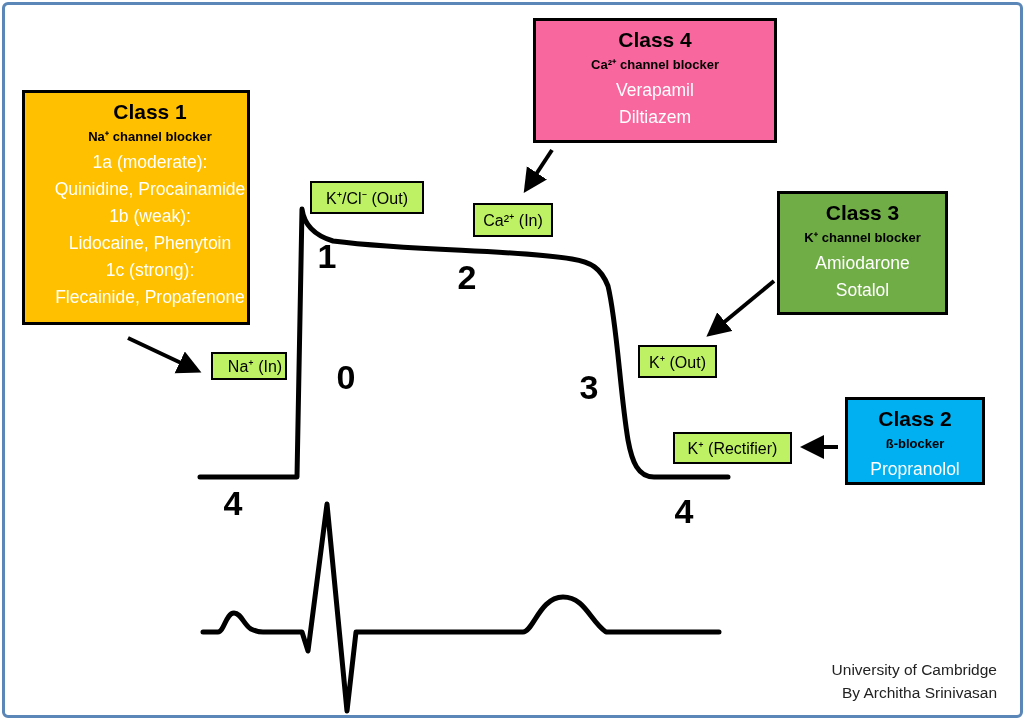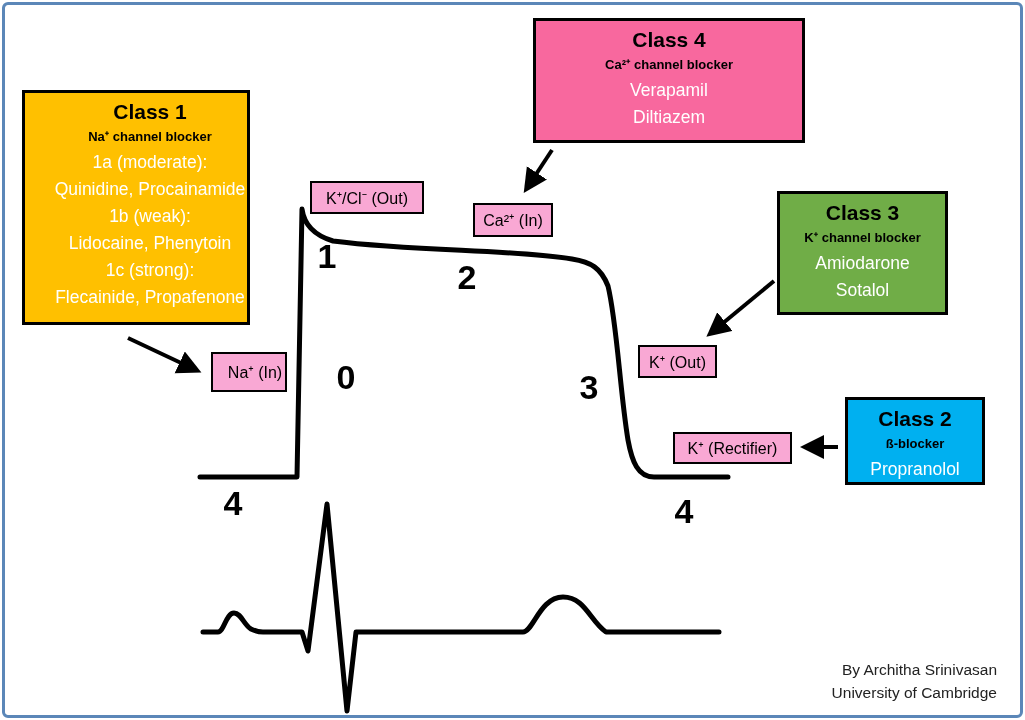--- a/index.html
+++ b/index.html
@@ -14,21 +14,21 @@
   svg.overlay{position:absolute;left:0;top:0;pointer-events:none;}
   .class-box{
     position:absolute;border:3px solid #000;box-sizing:border-box;
     display:flex;flex-direction:column;align-items:center;justify-content:flex-start;
     text-align:center;padding-top:5px;
   }
   .class-title{font-size:21px;font-weight:bold;color:#000;line-height:27px;}
   .class-subtitle{font-size:13px;font-weight:bold;color:#000;line-height:24px;}
   .class-line{font-size:17.5px;color:#ffffff;line-height:27px;white-space:nowrap;}
   .ion-label{
-    position:absolute;background:#f9a8d4;border:2px solid #000;box-sizing:border-box;
+    position:absolute;background:#bef264;border:2px solid #000;box-sizing:border-box;
     display:flex;align-items:center;justify-content:center;
     font-size:16px;color:#000;white-space:nowrap;
   }
   .phase-num{
     position:absolute;transform:translate(-50%,-50%);
     font-size:34px;font-weight:bold;color:#000;
   }
   #attribution{
     position:absolute;right:28px;bottom:16px;text-align:right;
     font-size:15.5px;color:#222;line-height:23px;
@@ -75,21 +75,21 @@
     <div class="class-title">Class 1</div>
     <div class="class-subtitle">Na⁺ channel blocker</div>
     <div class="class-line">1a (moderate):</div>
     <div class="class-line">Quinidine, Procainamide</div>
     <div class="class-line">1b (weak):</div>
     <div class="class-line">Lidocaine, Phenytoin</div>
     <div class="class-line">1c (strong):</div>
     <div class="class-line">Flecainide, Propafenone</div>
   </div>
 
-  <div class="class-box" style="left: 533px; top: 18px; width: 272px; height: 125px; background: rgb(248, 104, 158);">
+  <div class="class-box" style="left: 533px; top: 18px; width: 244px; height: 125px; background: rgb(248, 104, 158);">
     <div class="class-title">Class 4</div>
     <div class="class-subtitle">Ca²⁺ channel blocker</div>
     <div class="class-line">Verapamil</div>
     <div class="class-line">Diltiazem</div>
   </div>
 
   <div class="class-box" style="left: 777px; top: 191px; width: 171px; height: 124px; background: rgb(112, 173, 71);">
     <div class="class-title">Class 3</div>
     <div class="class-subtitle">K⁺ channel blocker</div>
     <div class="class-line">Amiodarone</div>
@@ -98,30 +98,30 @@
 
   <div class="class-box" style="left: 845px; top: 397px; width: 140px; height: 88px; background: rgb(0, 176, 240);">
     <div class="class-title">Class 2</div>
     <div class="class-subtitle">ß-blocker</div>
     <div class="class-line">Propranolol</div>
     <div class="class-line">Metoprolol</div>
   </div>
 
   <div class="ion-label" style="left:310px;top:181px;width:114px;height:33px;">K⁺/Cl⁻ (Out)</div>
   <div class="ion-label" style="left:473px;top:203px;width:80px;height:34px;">Ca²⁺ (In)</div>
-  <div class="ion-label" style="left:211px;top:352px;width:76px;height:40px;padding-left:12px;">Na⁺ (In)</div>
+  <div class="ion-label" style="left:211px;top:352px;width:76px;height:28px;padding-left:12px;">Na⁺ (In)</div>
   <div class="ion-label" style="left:638px;top:345px;width:79px;height:33px;">K⁺ (Out)</div>
   <div class="ion-label" style="left:673px;top:432px;width:119px;height:32px;">K⁺ (Rectifier)</div>
 
   <div class="phase-num" style="left:346px;top:377px;">0</div>
   <div class="phase-num" style="left:327px;top:256px;">1</div>
   <div class="phase-num" style="left:467px;top:277px;">2</div>
   <div class="phase-num" style="left:589px;top:387px;">3</div>
   <div class="phase-num" style="left:233px;top:503px;">4</div>
   <div class="phase-num" style="left:684px;top:511px;">4</div>
 
   <div id="attribution">
+    <div>University of Cambridge</div>
     <div>By Architha Srinivasan</div>
-    <div>University of Cambridge</div>
   </div>
 
   <div id="frame"></div>
 </div>
 
 </body></html>

